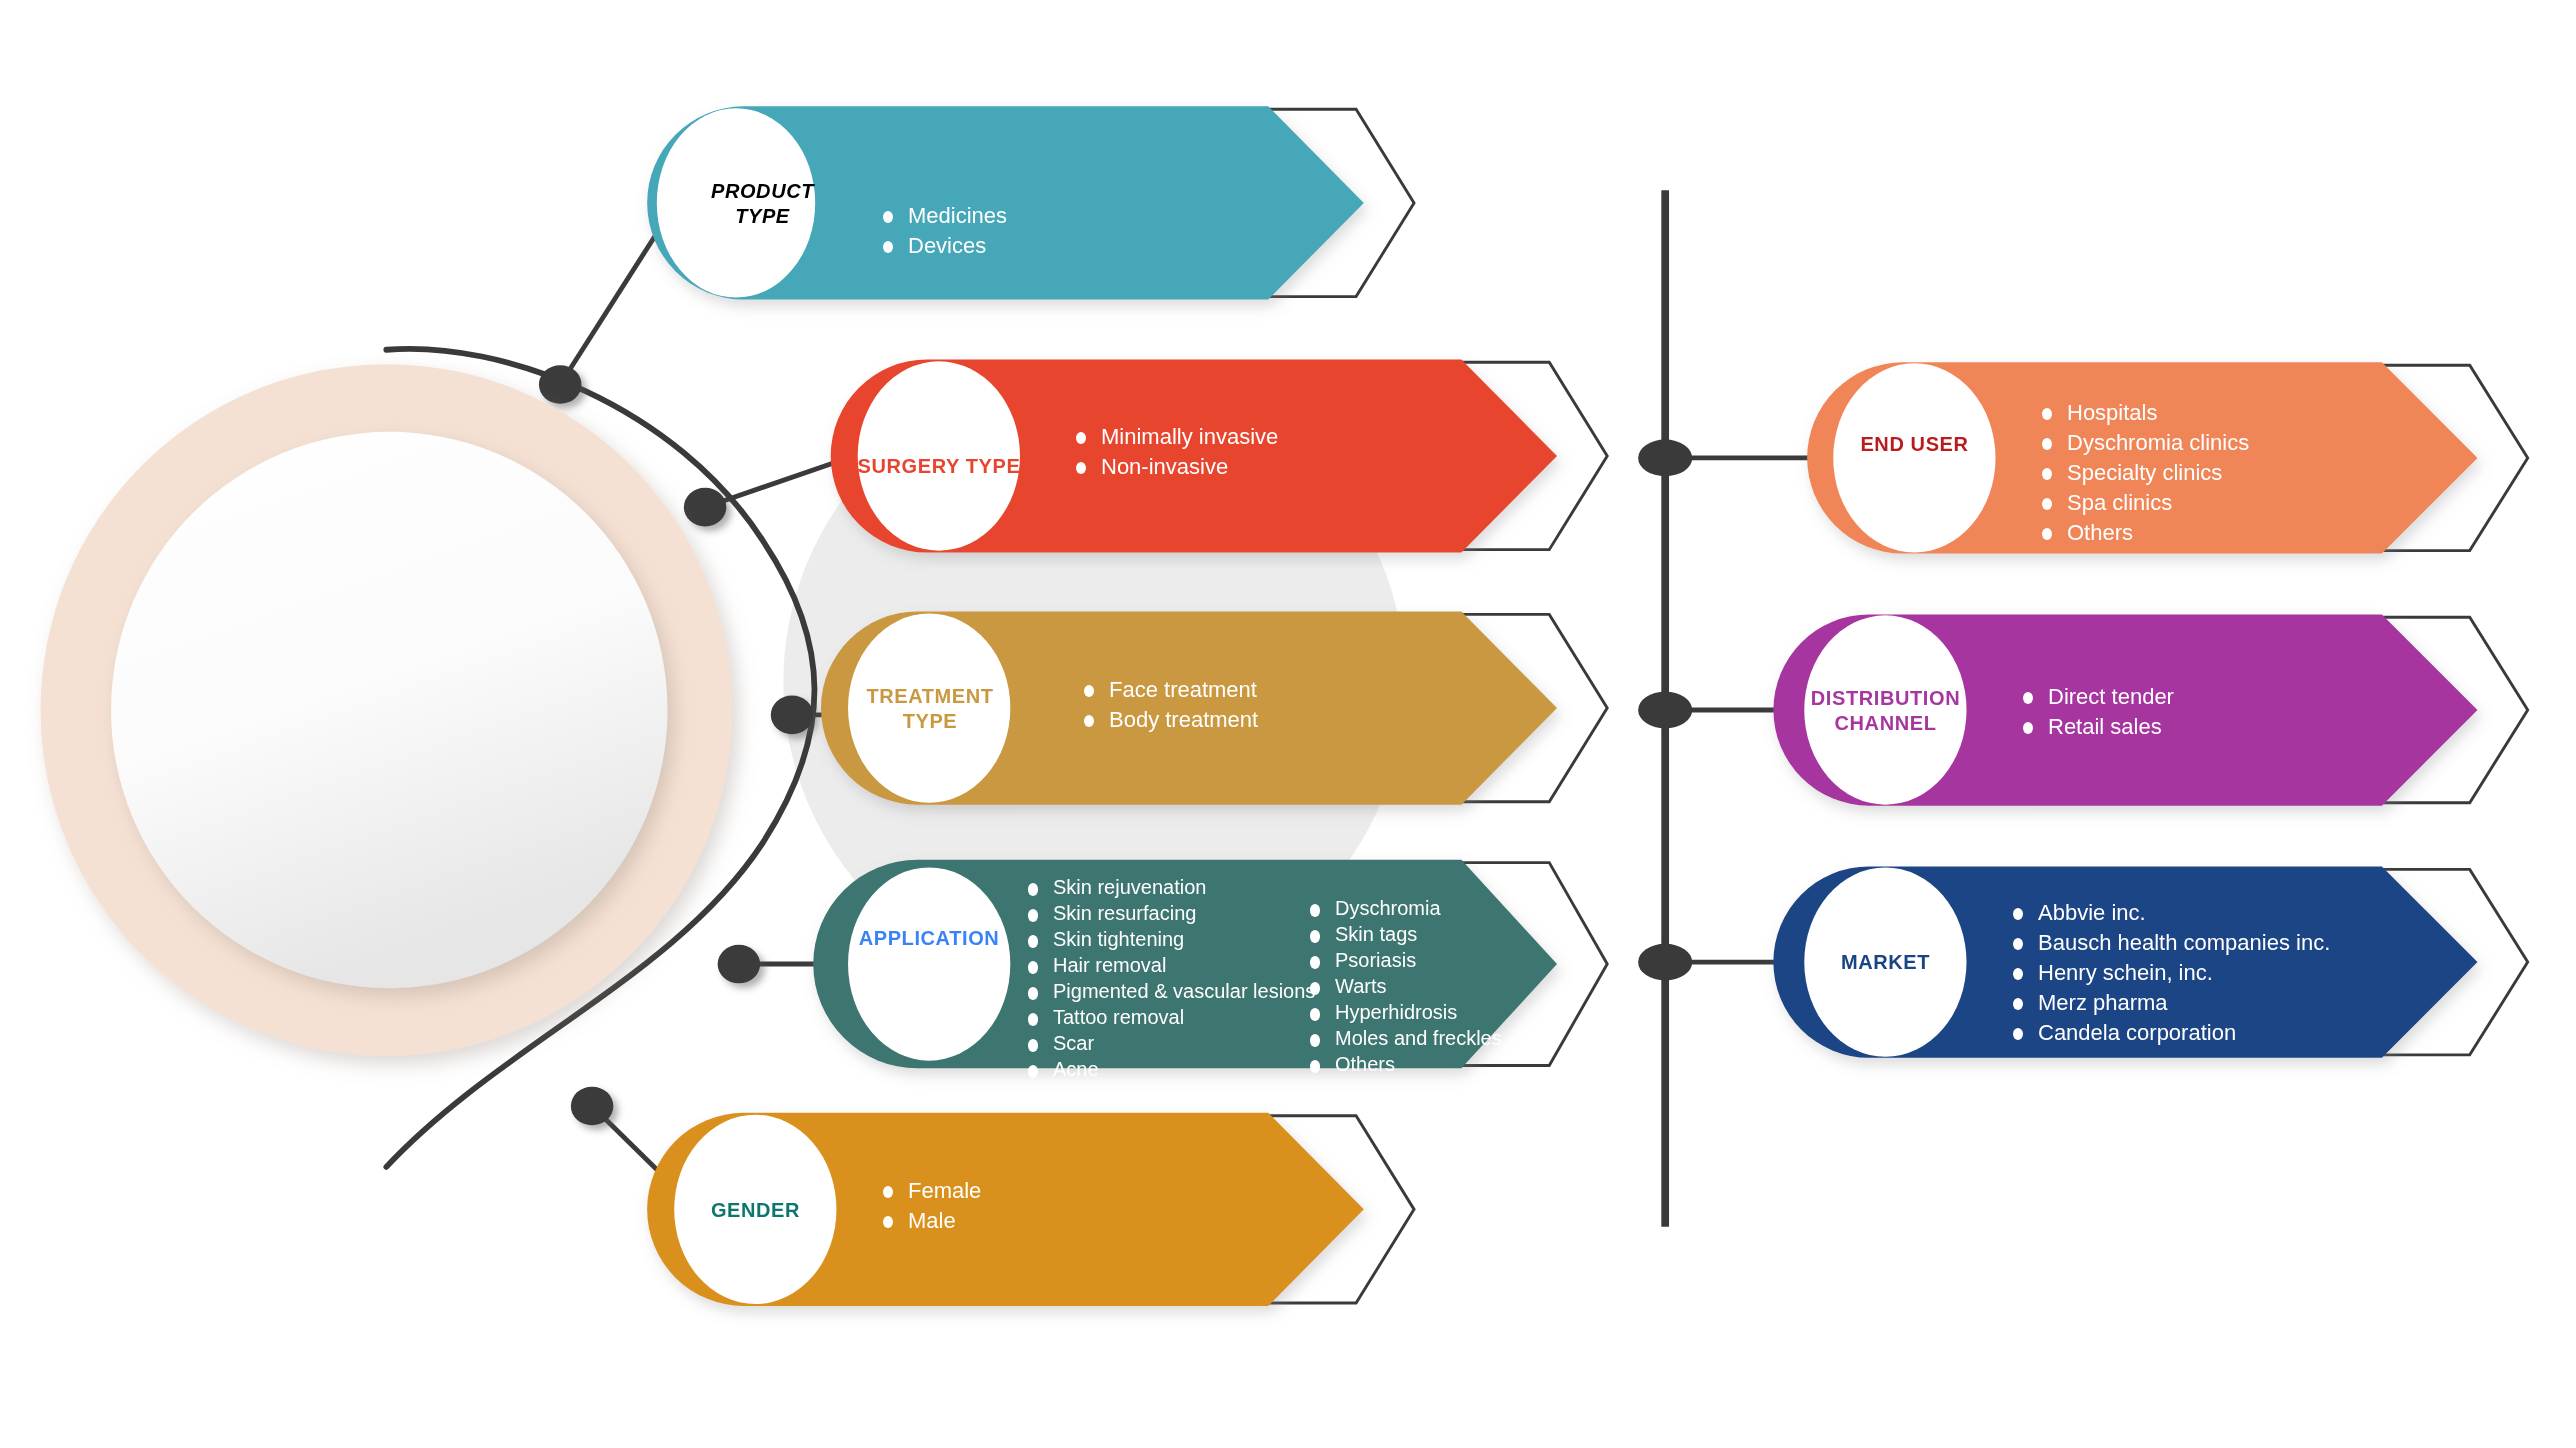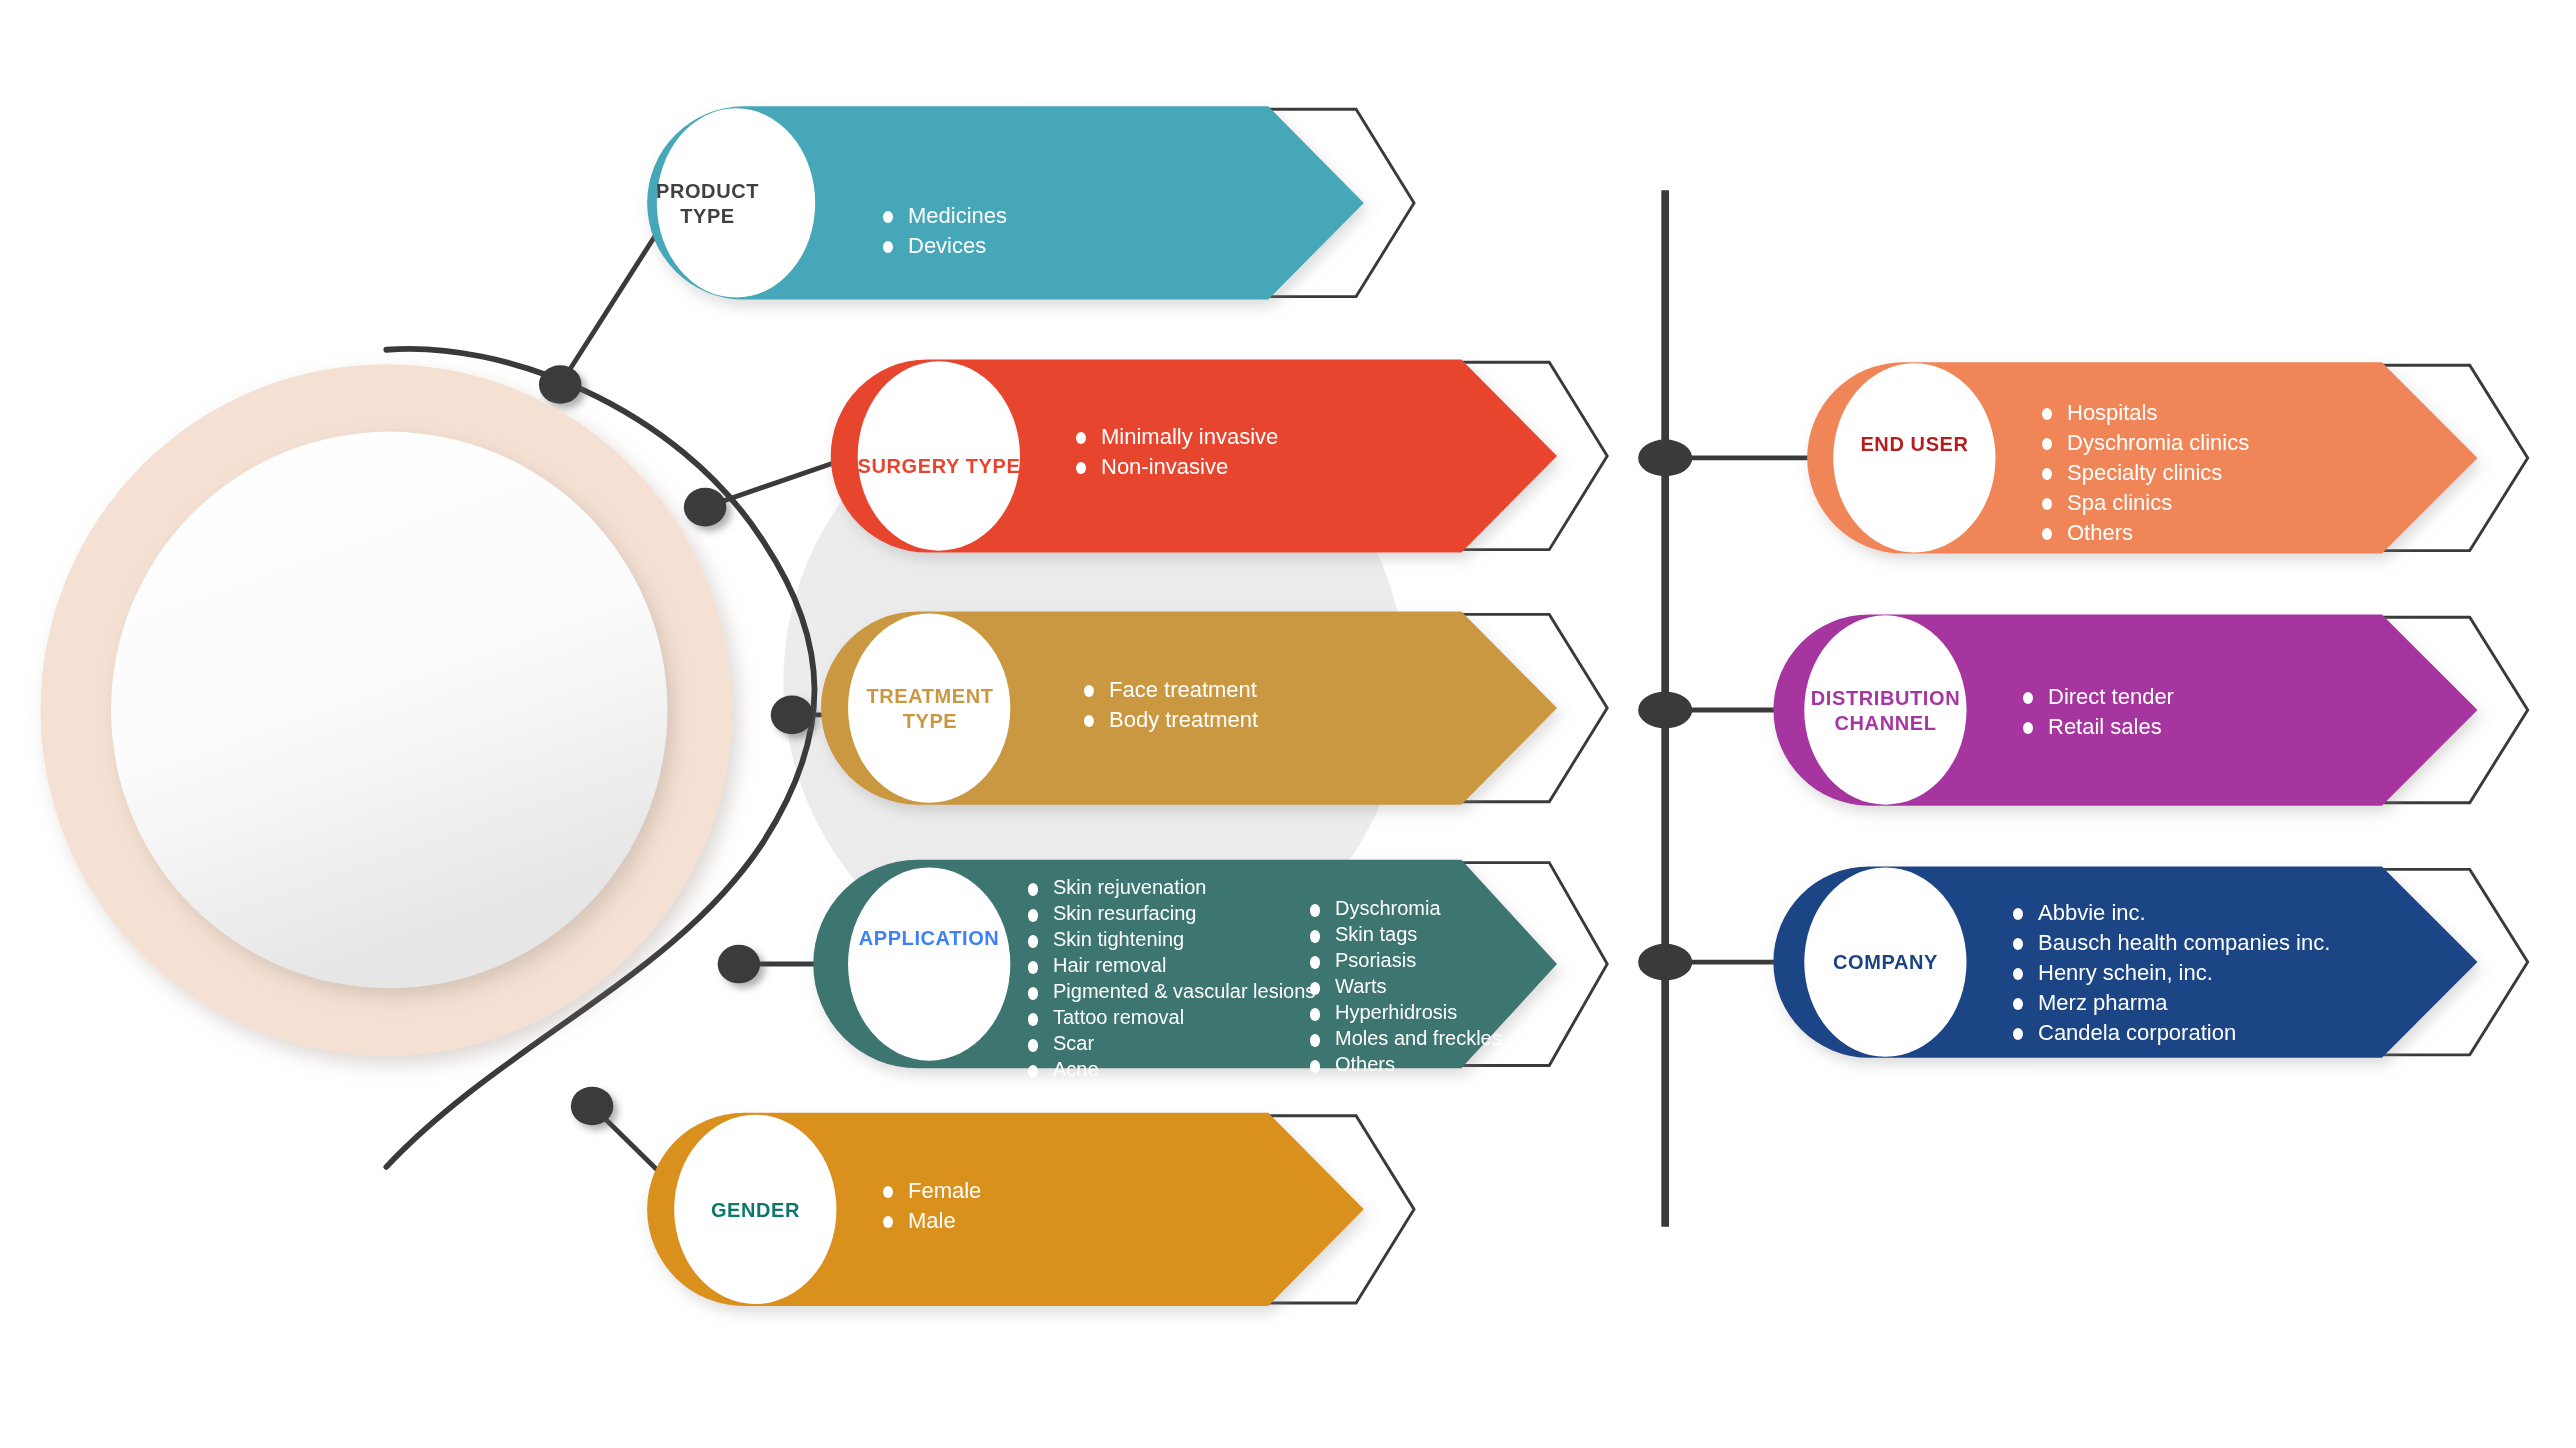--- a/index.html
+++ b/index.html
@@ -121,21 +121,21 @@
     </g>
 
     <g>
       <path d="M 760 1155 L 1404 1155 L 1464 1252 L 1404 1349 L 760 1349 Z" fill="#ffffff" stroke="#3A3A3A" stroke-width="3"></path>
       <path d="M 770 1152 L 1313 1152 L 1412 1252 L 1313 1352 L 770 1352
                A 100 100 0 0 1 770 1152 Z" fill="#D9901C" filter="url(#bannerShadow)"></path>
       <ellipse cx="782" cy="1252" rx="84" ry="98" fill="#ffffff"></ellipse>
     </g>
   </svg>
 
-  <div class="cap" style="left:630px;top:179px;width:155px;color:#404040;">
+  <div class="cap" style="left:685px;top:179px;width:155px;color:#000000;font-style:italic;">
     <div>PRODUCT</div>
     <div>TYPE</div>
   </div>
 
   <div class="cap" style="left:852px;top:454px;width:174px;color:#E8452E;">
     <div>SURGERY TYPE</div>
   </div>
 
   <div class="cap" style="left:848px;top:684px;width:164px;color:#C99840;">
     <div>TREATMENT</div>
@@ -233,21 +233,21 @@
   <div class="cap" style="left:1837px;top:432px;width:155px;color:#b91c1c;">
     <div>END USER</div>
   </div>
 
   <div class="cap" style="left:1783px;top:686px;width:205px;color:#A636A0;">
     <div>DISTRIBUTION</div>
     <div>CHANNEL</div>
   </div>
 
   <div class="cap" style="left:1808px;top:950px;width:155px;color:#1B4485;">
-    <div>COMPANY</div>
+    <div>MARKET</div>
   </div>
 
   <div class="blist" style="left:2038px;top:398px;">
     <div class="bi">Hospitals</div>
     <div class="bi">Dyschromia clinics</div>
     <div class="bi">Specialty clinics</div>
     <div class="bi">Spa clinics</div>
     <div class="bi">Others</div>
   </div>
 

